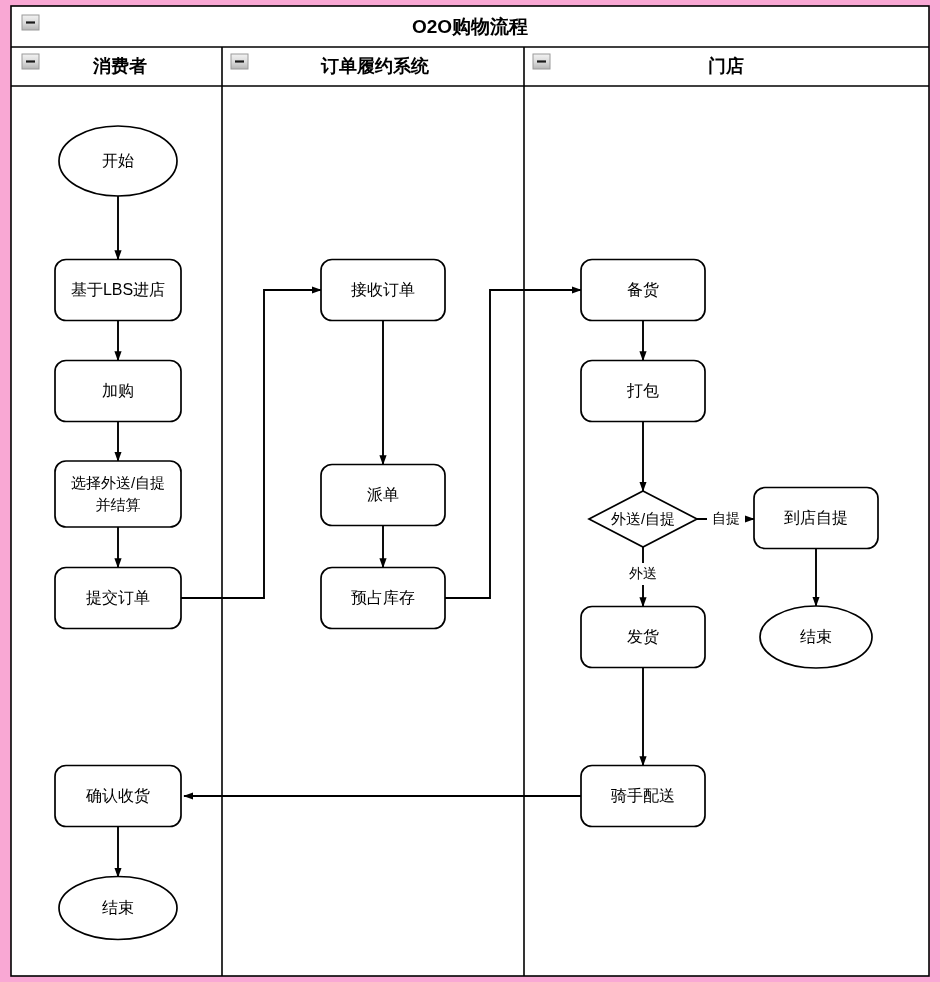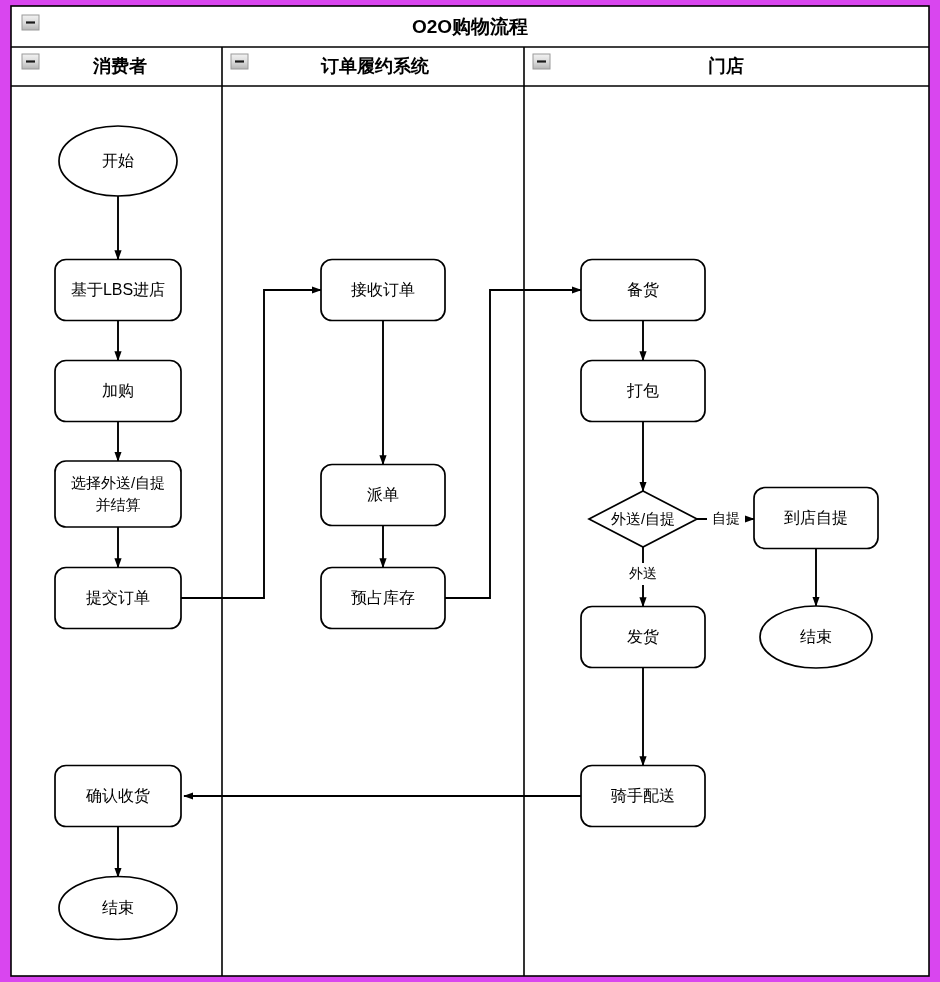--- a/index.html
+++ b/index.html
@@ -11,21 +11,21 @@
   body {
     font-family: "Liberation Sans", "DejaVu Sans", sans-serif;
     width: 940px;
     height: 982px;
     overflow: hidden;
   }
   #stage {
     position: relative;
     width: 940px;
     height: 982px;
-    background: #d946ef;
+    background: #f9a8d4;
   }
   #diagram-svg {
     position: absolute;
     left: 0;
     top: 0;
     width: 940px;
     height: 982px;
   }
   .pool-title-text {
     font-size: 19px;

